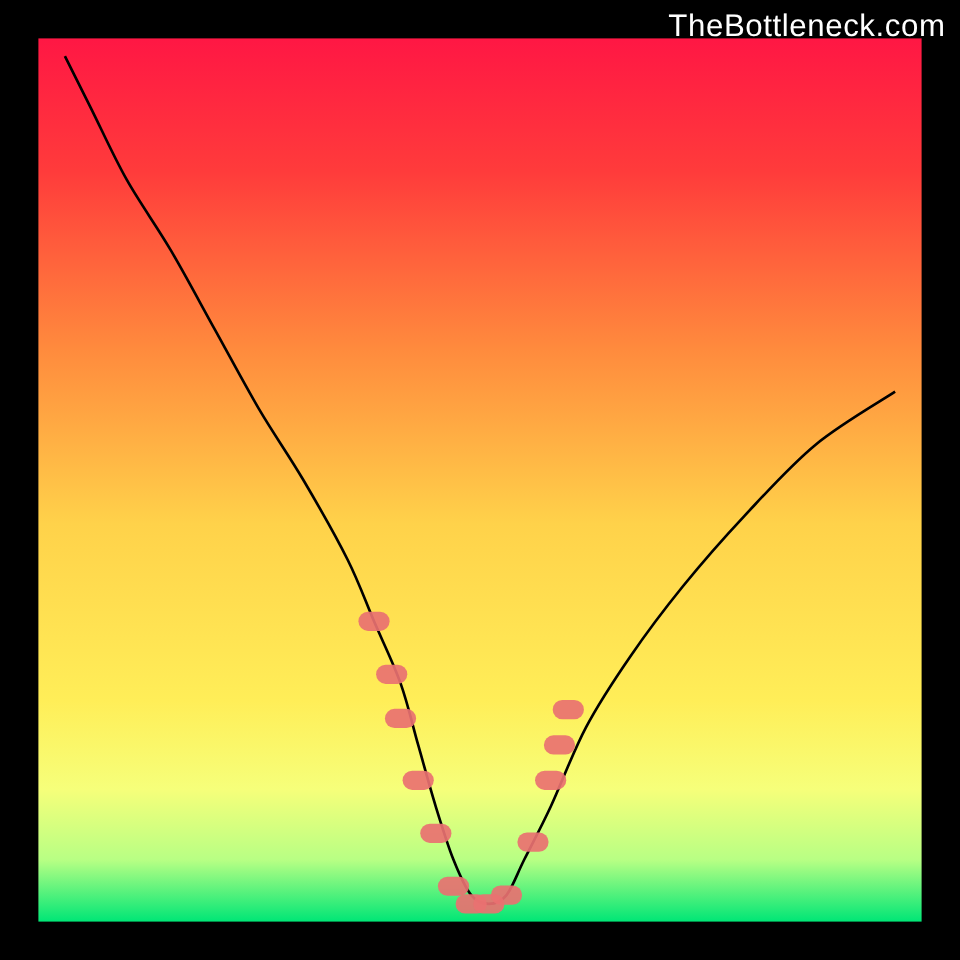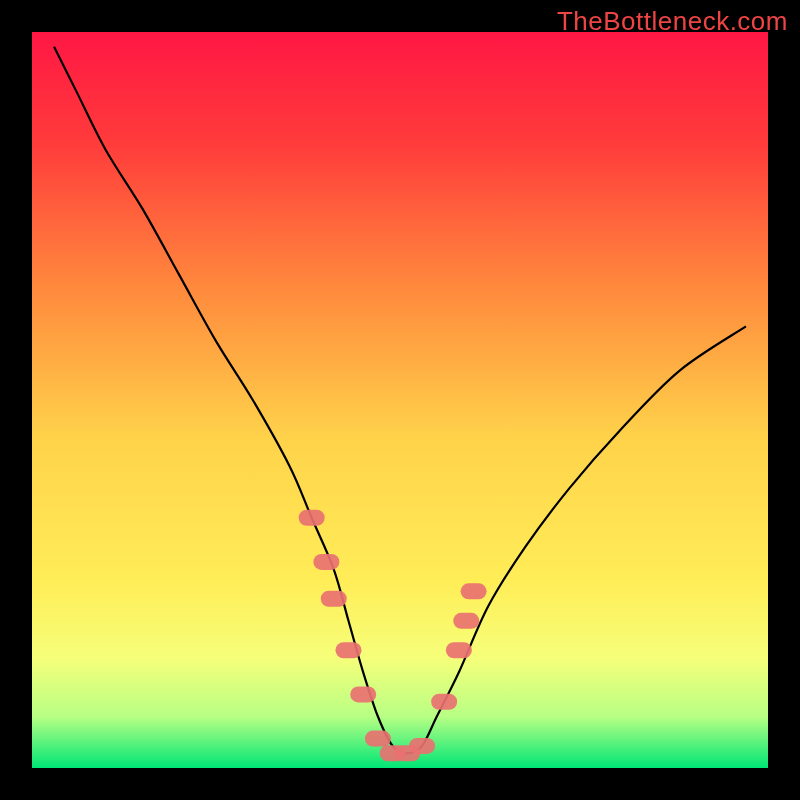--- a/index.html
+++ b/index.html
@@ -9,21 +9,21 @@
     width: 800px;
     height: 800px;
     background: #000;
   }
   .watermark {
     position: absolute;
     top: 6px;
     right: 12px;
     font-size: 26px;
     font-weight: 500;
-    color: #ef4444;
+    color: #ffffff;
     letter-spacing: 0.5px;
     z-index: 10;
   }
   svg { display: block; }
 </style>
 </head>
 <body>
 
 <div class="stage">
   <div class="watermark">TheBottleneck.com</div>

